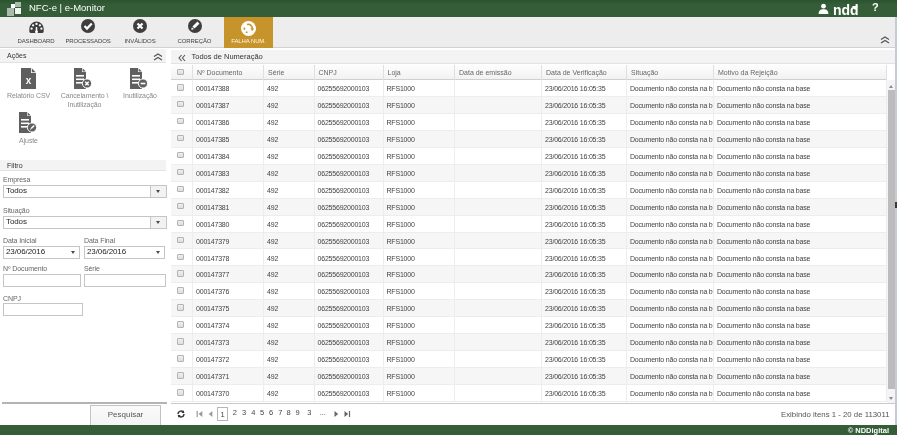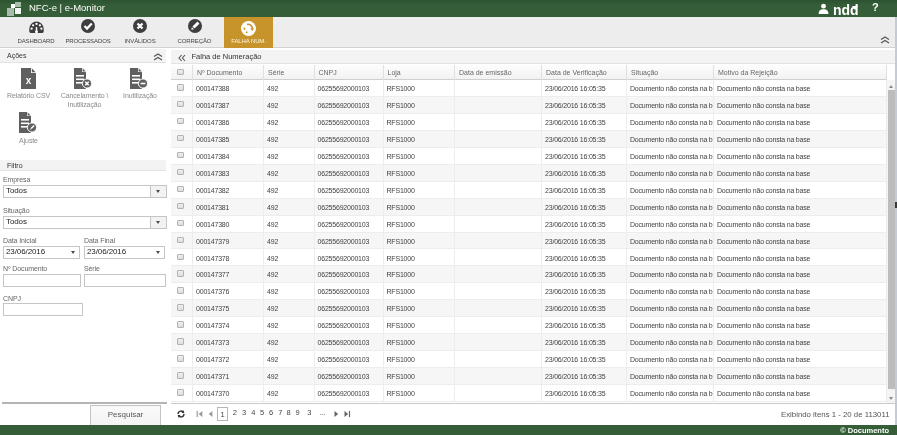--- a/index.html
+++ b/index.html
@@ -207,21 +207,21 @@
 <div class="fbox" style="left:3px; top:303px; width:80px;"></div>
 
 <div class="abs" style="left:2px; top:402px; width:165px; height:2px; background:#b4b4b4;"></div>
 <div class="abs" style="left:90px; top:405px; width:71px; height:36px; border:1px solid #c3c3c3;
   background:linear-gradient(#fafafa,#eee); font-size:8px; color:#555; text-align:center; line-height:17px;">Pesquisar</div>
 
 <div id="titlebar">
   <svg class="abs" style="left:6.5px; top:3.5px;" width="8" height="8" viewBox="0 0 8 8">
     <path d="M3.6 1 L1 4 L3.6 7 M7 1 L4.4 4 L7 7" fill="none" stroke="#555" stroke-width="1.1"></path>
   </svg>
-  <div class="abs" style="left:20.5px; top:0; font-size:7.5px; color:#333; line-height:14px;">Falha de Numeração</div>
+  <div class="abs" style="left:20.5px; top:0; font-size:7.5px; color:#333; line-height:14px;">Todos de Numeração</div>
 </div>
 
 <div id="grid-head">
   <div class="hcell" style="left:0; width:22px;">
       <div class="cbx" style="left:6px; top:3.5px;"></div>
     </div>
   <div class="hcell" style="left:22px; width:71px;">Nº Documento</div>
   <div class="hcell" style="left:93px; width:50.5px;">Série</div>
   <div class="hcell" style="left:143.5px; width:69px;">CNPJ</div>
   <div class="hcell" style="left:212.5px; width:71.5px;">Loja</div>
@@ -518,16 +518,16 @@
 <svg class="abs" style="left:334px; top:411px;" width="5" height="6" viewBox="0 0 5 6">
   <path d="M0.5 0 L0.5 6 L4.2 3 Z" fill="#666"></path>
 </svg>
 <svg class="abs" style="left:344px; top:411px;" width="7" height="6" viewBox="0 0 7 6">
   <path d="M0.5 0 L0.5 6 L4.2 3 Z" fill="#666"></path>
   <rect x="4.9" y="0" width="1.2" height="6" fill="#666"></rect>
 </svg>
 <div class="abs" style="right:7.5px; top:410px; font-size:7.8px; color:#555;">Exibindo itens 1 - 20 de 113011</div>
 
 <div class="abs" style="left:0; top:424.5px; width:897px; height:10.5px; background:#355e38;"></div>
-<div class="abs" style="right:8px; top:426px; font-size:7.5px; font-weight:bold; color:#fff;">© Documento</div>
+<div class="abs" style="right:8px; top:426px; font-size:7.5px; font-weight:bold; color:#fff;">© NDDigital</div>
 
 <div class="abs" style="left:895px; top:17px; width:2px; height:407.5px; background:#c3ccd4;"></div>
 <div class="abs" style="left:895px; top:202px; width:2px; height:6px; background:#3a3a3a;"></div>
 
 </body></html>

